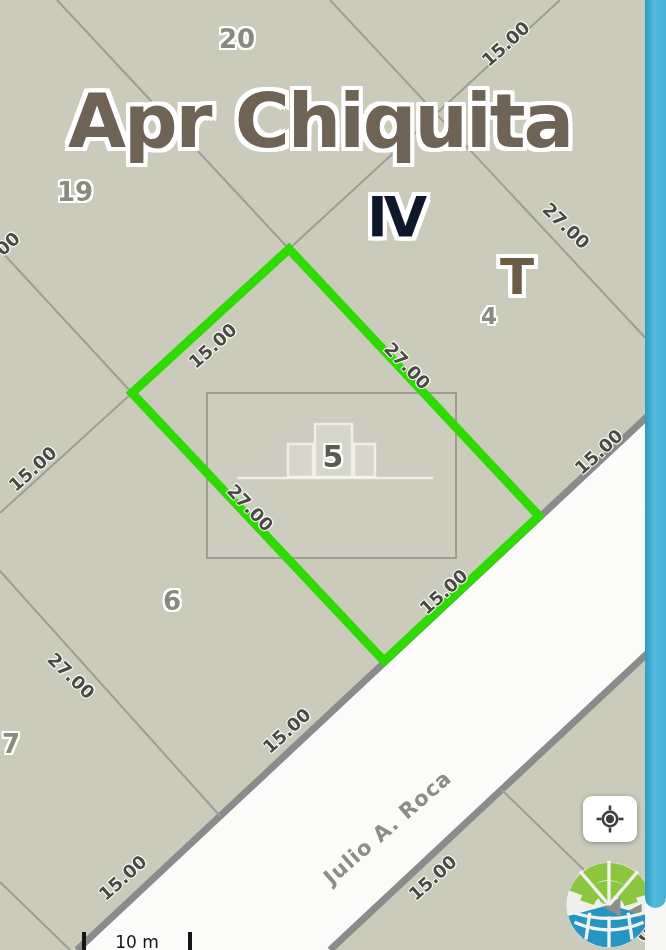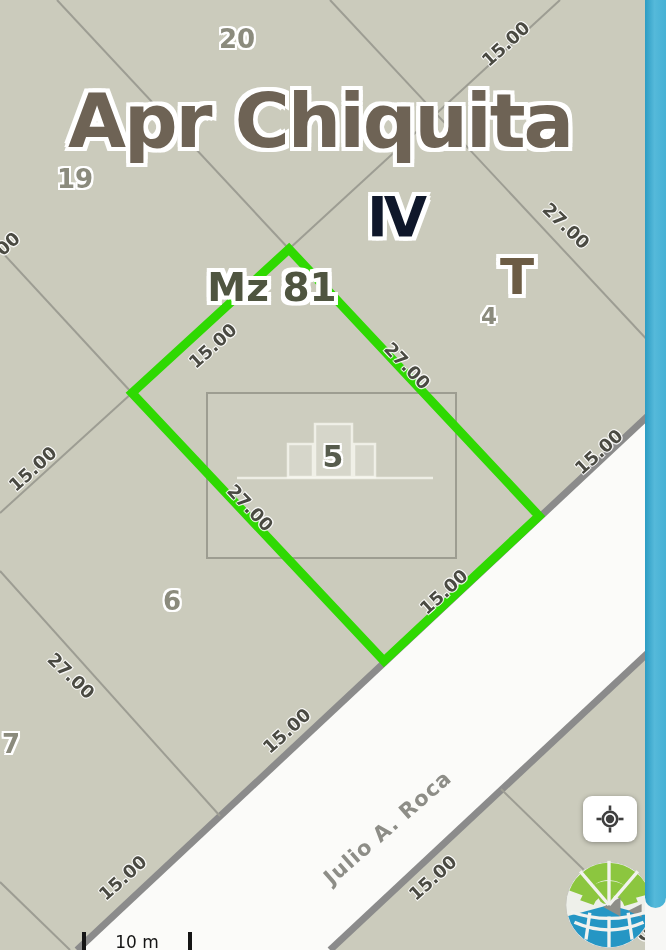--- a/index.html
+++ b/index.html
@@ -112,26 +112,25 @@
         <rect x="148" y="52" width="21" height="33"></rect>
       </g>
       <line x1="31" y1="86" x2="227" y2="86" stroke="rgba(248,248,242,0.75)" stroke-width="2.5"></line>
     </svg>
   </div>
 
   <div class="layer labels" id="labels-layer">
       <div class="lbl t-lot halo" style="left: 237px; top: 39px; transform: translate(-50%, -50%) rotate(0deg);">20</div>
       <div class="lbl t-dim " style="left: 506px; top: 44px; transform: translate(-50%, -50%) rotate(-42deg);">15.00</div>
       <div class="lbl t-title halo-big" style="left: 320px; top: 121px; transform: translate(-50%, -50%) rotate(0deg);">Apr Chiquita</div>
-      <div class="lbl t-lot halo" style="left: 75px; top: 179px; transform: translate(-50%, -50%) rotate(0deg);">19</div>
+      <div class="lbl t-lot halo" style="left: 75px; top: 192px; transform: translate(-50%, -50%) rotate(0deg);">19</div>
       <div class="lbl t-roman halo-big" style="left: 395px; top: 217px; transform: translate(-50%, -50%) rotate(0deg);">IV</div>
       <div class="lbl t-dim " style="left: 566px; top: 226px; transform: translate(-50%, -50%) rotate(44deg);">27.00</div>
       <div class="lbl t-dim " style="left: 8px; top: 244px; transform: translate(-50%, -50%) rotate(-42deg);">00</div>
       <div class="lbl t-zone halo-big" style="left: 517px; top: 277px; transform: translate(-50%, -50%) rotate(0deg);">T</div>
-      <div class="lbl t-block halo-big" style="left: 272px; top: 287px; transform: translate(-50%, -50%) rotate(0deg);">Mz 81</div>
       <div class="lbl t-lot-sm halo" style="left: 489px; top: 316px; transform: translate(-50%, -50%) rotate(0deg);">4</div>
       <div class="lbl t-dim " style="left: 213px; top: 346px; transform: translate(-50%, -50%) rotate(-42deg);">15.00</div>
       <div class="lbl t-dim " style="left: 407px; top: 366px; transform: translate(-50%, -50%) rotate(46deg);">27.00</div>
       <div class="lbl t-dim " style="left: 599px; top: 452px; transform: translate(-50%, -50%) rotate(-42deg);">15.00</div>
       <div class="lbl t-lot-5 halo" style="left: 333px; top: 457px; transform: translate(-50%, -50%) rotate(0deg);">5</div>
       <div class="lbl t-dim " style="left: 33px; top: 469px; transform: translate(-50%, -50%) rotate(-42deg);">15.00</div>
       <div class="lbl t-dim " style="left: 250px; top: 508px; transform: translate(-50%, -50%) rotate(46deg);">27.00</div>
       <div class="lbl t-dim " style="left: 444px; top: 592px; transform: translate(-50%, -50%) rotate(-42deg);">15.00</div>
       <div class="lbl t-lot halo" style="left: 172px; top: 601px; transform: translate(-50%, -50%) rotate(0deg);">6</div>
       <div class="lbl t-dim " style="left: 71px; top: 676px; transform: translate(-50%, -50%) rotate(44deg);">27.00</div>

